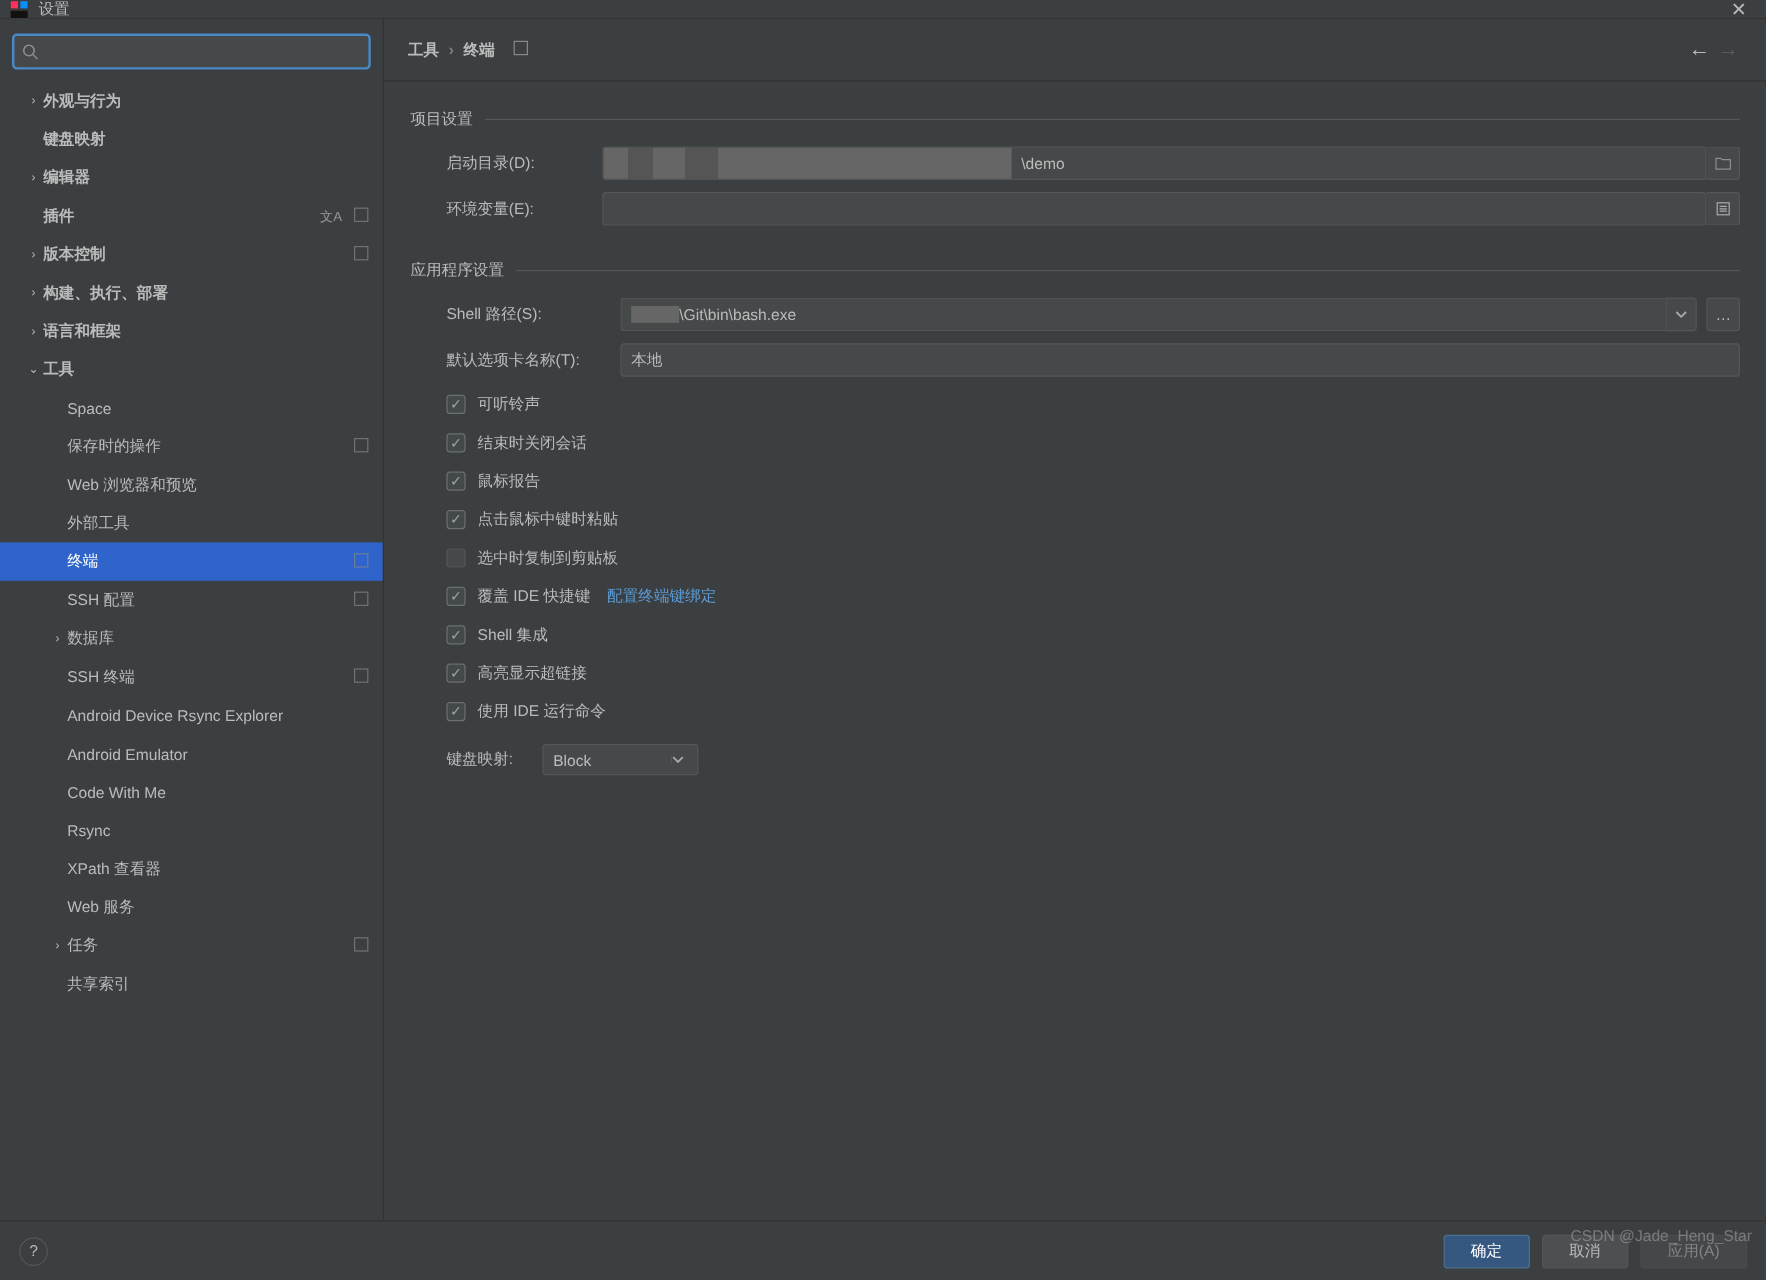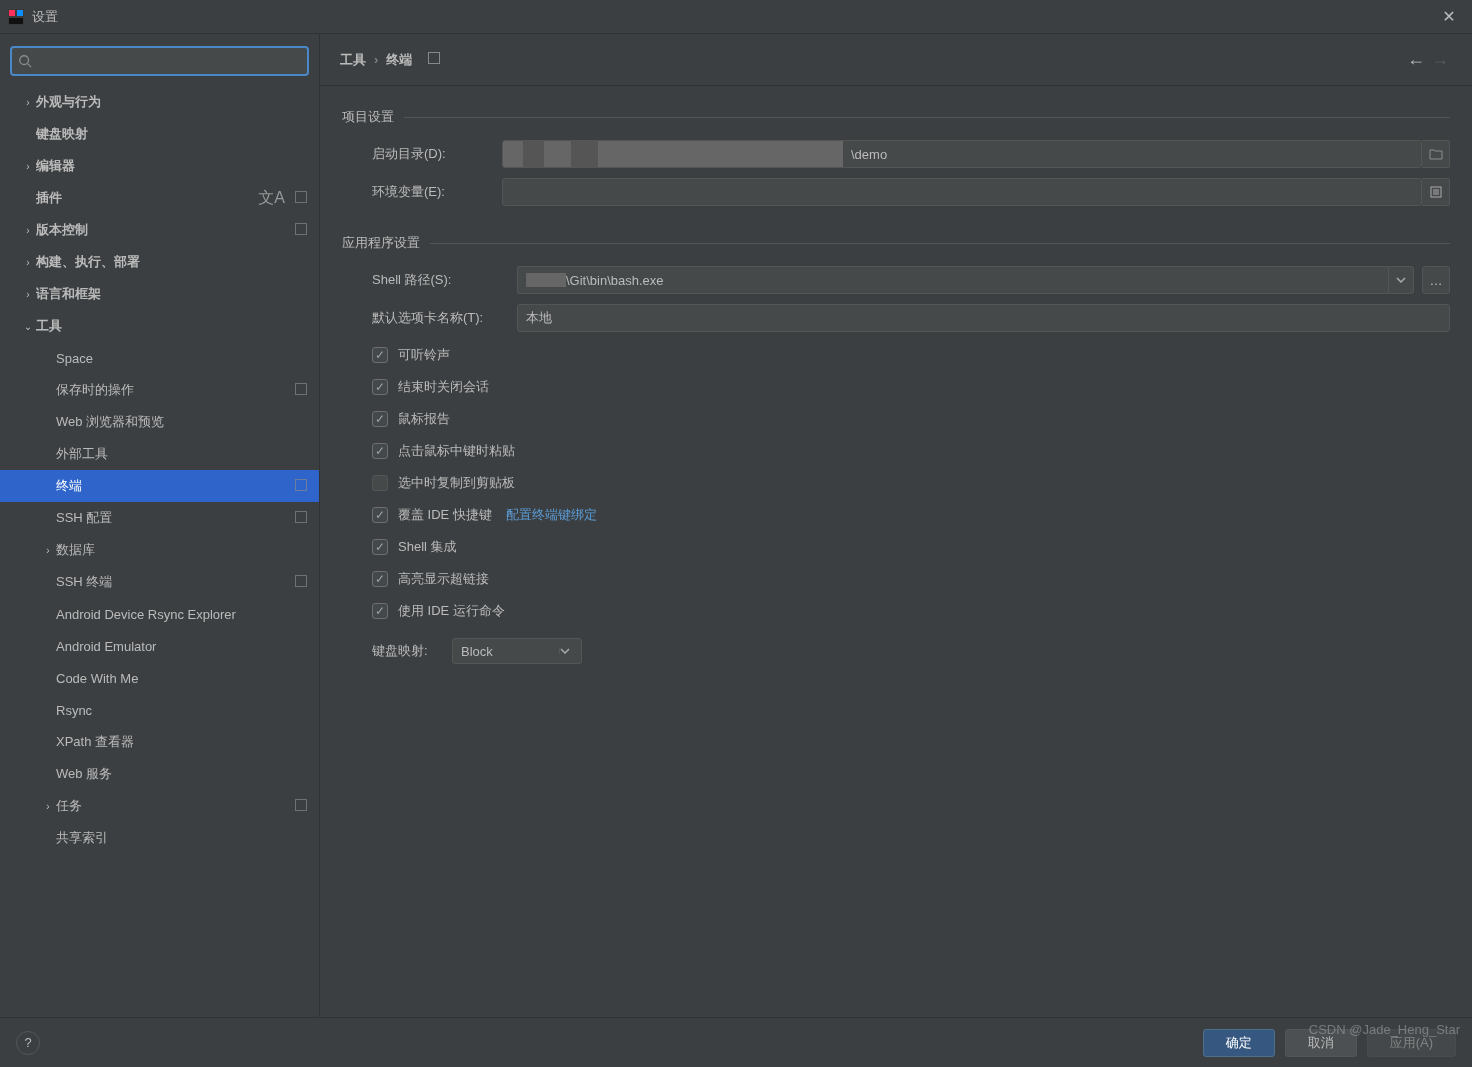--- a/index.html
+++ b/index.html
@@ -18,21 +18,21 @@
     --link:#5b9bd5;
     --button:#4c5052;
     --ok-btn:#365880;
     --ok-btn-border:#4c708c;
   }
   *{box-sizing:border-box;}
   html,body{margin:0;padding:0;height:100%;width:100%;font-family:"Segoe UI","Microsoft YaHei",sans-serif;font-size:13px;color:var(--text);background:var(--bg);}
   body{display:flex;flex-direction:column;overflow:hidden;}
 
   
-  .titlebar{height:34px;display:flex;align-items:center;padding:0 8px;background:var(--bg);border-bottom:1px solid #323232;}
+  .titlebar{height:16px;display:flex;align-items:center;padding:0 8px;background:var(--bg);border-bottom:1px solid #323232;}
   .titlebar .logo{width:16px;height:16px;margin-right:8px;display:inline-flex;align-items:center;justify-content:center;}
   .titlebar .title{flex:0 0 auto;color:var(--text);}
   .titlebar .spacer{flex:1;}
   .titlebar .close{width:30px;text-align:center;color:var(--text);font-size:16px;cursor:pointer;}
 
   
   .content{flex:1;display:flex;min-height:0;}
   .sidebar{width:320px;flex:0 0 320px;background:var(--bg);display:flex;flex-direction:column;border-right:1px solid #323232;}
   .search-wrap{padding:12px 10px 10px 10px;}
   .search{display:flex;align-items:center;height:30px;border:2px solid var(--accent);border-radius:4px;background:var(--bg-input);padding:0 6px;}
@@ -42,21 +42,21 @@
   .tree{flex:1;overflow:auto;padding-bottom:10px;}
   .tree-item{display:flex;align-items:center;height:32px;padding-right:10px;cursor:pointer;}
   .tree-item.selected{background:var(--select);color:#fff;}
   .arrow{width:16px;text-align:center;font-size:10px;color:var(--text);}
   .tree-item.selected .arrow{color:#fff;}
   .tree-label{flex:1;overflow:hidden;text-overflow:ellipsis;white-space:nowrap;}
   .tree-item .badge{width:14px;height:14px;margin-left:6px;opacity:.7;}
   .bold{font-weight:600;}
   .ind0{padding-left:20px;}
   .ind1{padding-left:40px;}
-  .lang-icon{font-size:16px;opacity:.7;margin-right:4px;}
+  .lang-icon{font-size:11px;opacity:.7;margin-right:4px;}
 
   
   .panel{flex:1;display:flex;flex-direction:column;min-width:0;}
   .panel-header{height:52px;display:flex;align-items:center;padding:0 20px;border-bottom:1px solid #323232;}
   .breadcrumb{display:flex;align-items:center;gap:8px;font-weight:600;}
   .breadcrumb .sep{color:var(--text-dim);}
   .panel-header .spacer{flex:1;}
   .nav-arrow{width:24px;text-align:center;font-size:18px;color:var(--text);cursor:pointer;}
   .nav-arrow.dim{color:#5a5a5a;cursor:default;}
 

